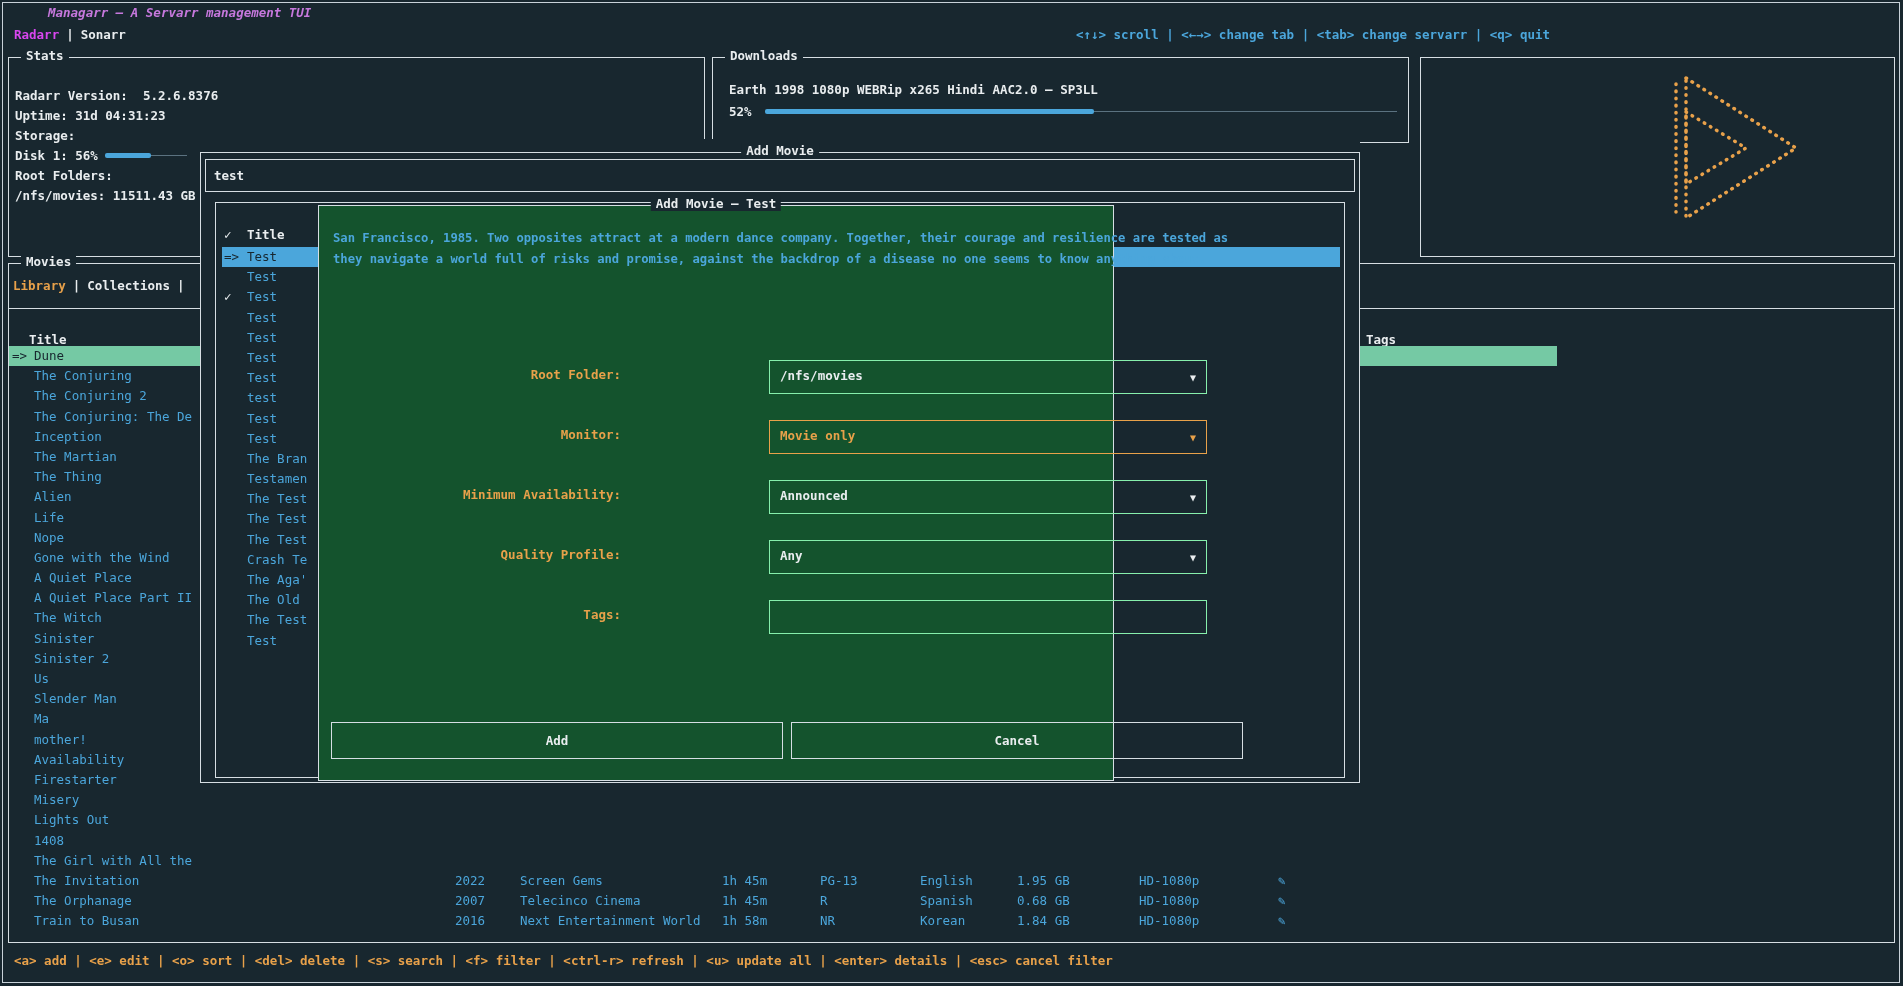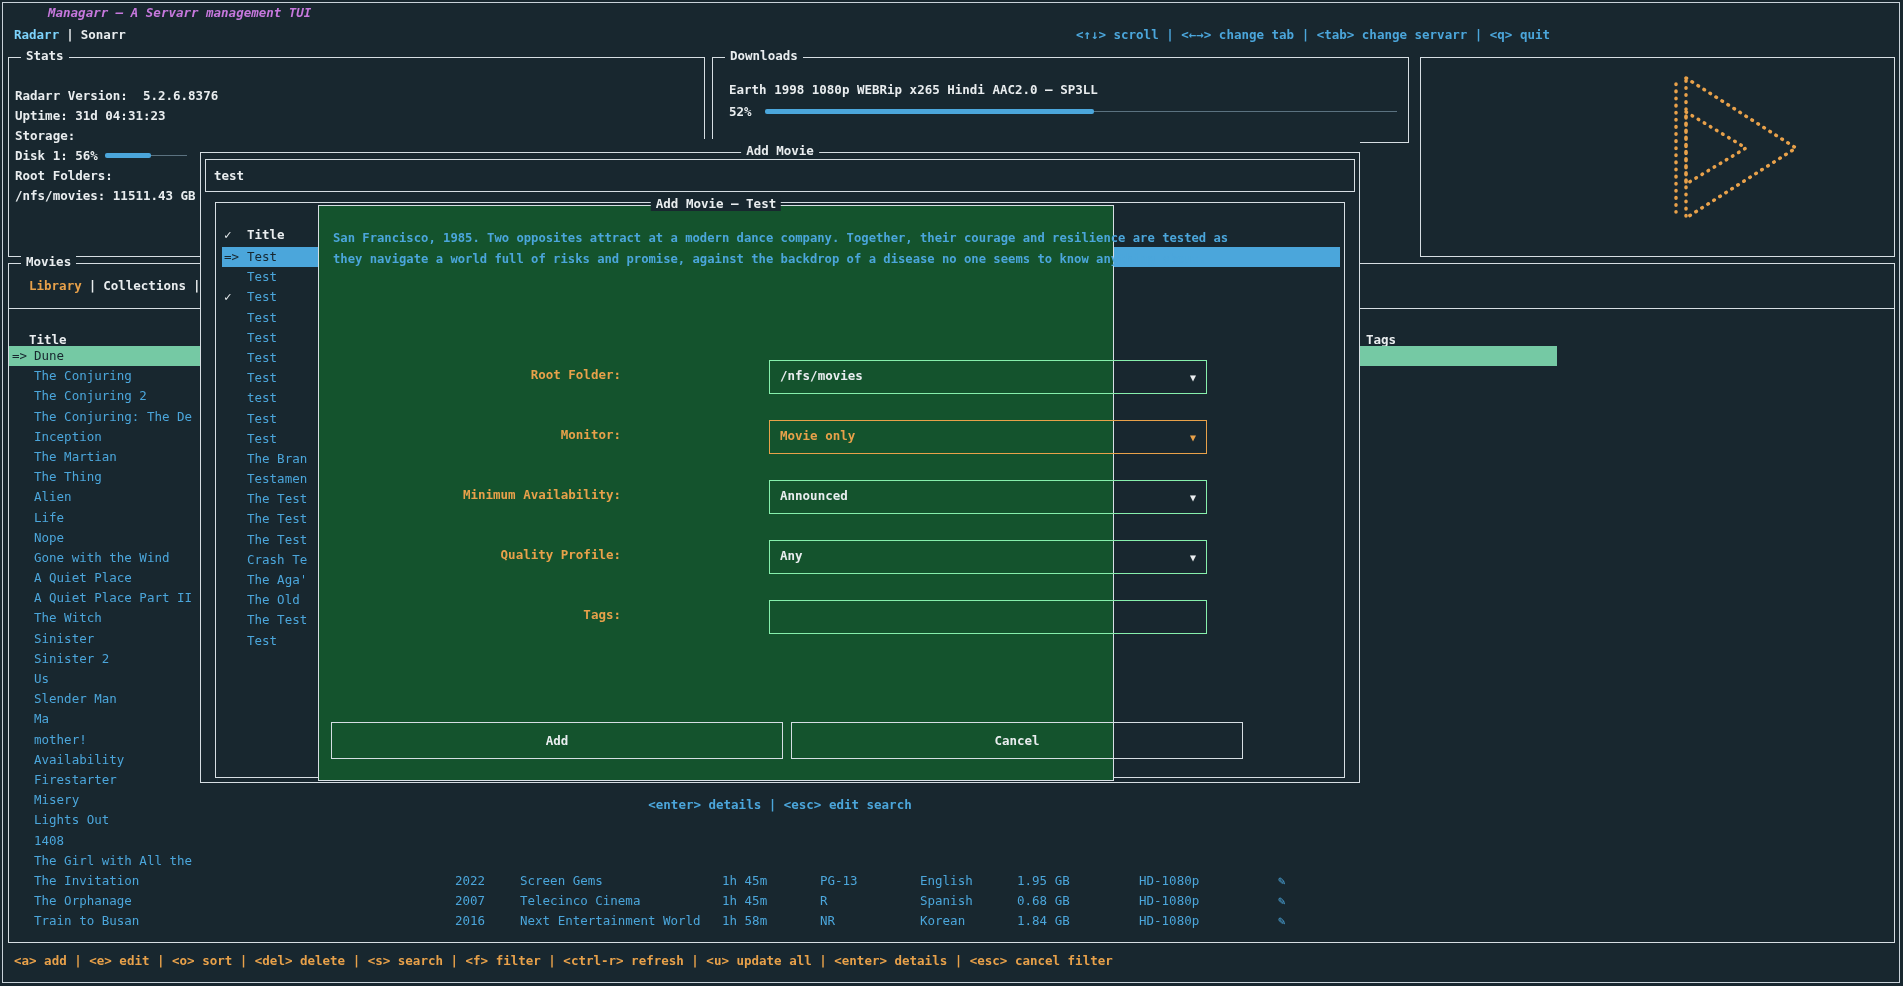--- a/index.html
+++ b/index.html
@@ -9,21 +9,21 @@
     background:#18272f;
     color:#e9edef;
     font-family:"DejaVu Sans Mono", monospace;
     font-size:12.5px;
     overflow:hidden;
   }
   .app-frame { position:absolute; left:2px; top:2px; width:1898px; height:981px; border:1px solid #c8d2d9; }
   .app-title { position:absolute; left:14px; top:5px; color:#c678dd; font-weight:bold; font-style:italic; white-space:pre;margin-left:34px; }
   .top-tabs { position:absolute; left:14px; top:27px; font-weight:bold; }
   .top-tabs .tab { color:#e9edef; cursor:pointer; }
-  .top-tabs .tab.active { color:#7dd3fc;text-align:right; }
+  .top-tabs .tab.active { color:#d946ef;text-align:right; }
   .sep { color:#e9edef; margin:0 7px; }
   .top-help { position:absolute; top:27px; right:353px; color:#4ba6db; font-weight:bold; white-space:pre; }
 
   .panel { position:absolute; border:1px solid #d6dee3; }
   .panel-title { position:absolute; top:-10px; left:12px; background:#18272f; padding:0 5px; font-weight:bold; color:#e9edef; white-space:nowrap; }
   .panel-title.center { left:50%; transform:translateX(-50%); }
 
   
   .stats-panel { left:8px; top:57px; width:697px; height:200px; }
   .stat-line { position:absolute; left:6px; height:20px; line-height:20px; font-weight:bold; white-space:pre; }
@@ -37,21 +37,21 @@
   .dl-name { position:absolute; left:16px; top:22px; height:20px; line-height:20px; font-weight:bold; white-space:pre; }
   .dl-pct  { position:absolute; left:16px; top:44px; height:20px; line-height:20px; font-weight:bold; }
   .dl-gauge { left: 52px; top:44px; width:632px; }
 
   
   .logo-panel { left:1420px; top:57px; width:475px; height:200px; }
   .logo-panel svg { position:absolute; left:225px; top:12px; }
 
   
   .movies-panel { left:8px; top:263px; width:1887px; height:680px; }
-  .movies-tabs { position:absolute; left:20px; top:12px; height:20px; line-height:20px; font-weight:bold; }
+  .movies-tabs { position:absolute; left:4px; top:12px; height:20px; line-height:20px; font-weight:bold; }
   .movies-tabs .mtab { color:#e9edef; cursor:pointer; }
   .movies-tabs .mtab.active { color:#e8a14a; }
   .movies-sep-line { position:absolute; left:0; right:0; top:44px; border-top:1px solid #d6dee3; }
   .col-header { position:absolute; top:66px; height:20px; line-height:20px; font-weight:bold; white-space:pre; }
   .col-title { left:20px; }
   .col-tags { left:1357px; }
   .movie-rows { position:absolute; left:0; top:82px; width:1548px; }
   .movie-row { position:relative; height:20.2px; line-height:20.2px; color:#4ba6db; }
   .movie-row.selected { background:#75c9a4; color:#18272f; }
   .movie-row span { position:absolute; top:0; white-space:pre; }
@@ -603,21 +603,20 @@
         <div class="res-row">
         <span class="res-prefix"></span>
         <span class="res-name">The Test</span>
       </div>
         <div class="res-row">
         <span class="res-prefix"></span>
         <span class="res-name">Test</span>
       </div>
       </div>
   </div>
-  <div class="popup-help">&lt;enter&gt; details | &lt;esc&gt; edit search</div>
 </div>
 
 <div class="modal">
   <div class="panel-title center">Add Movie — Test</div>
   <div class="modal-desc">San Francisco, 1985. Two opposites attract at a modern dance company. Together, their courage and resilience are tested as
 they navigate a world full of risks and promise, against the backdrop of a disease no one seems to know anything about.</div>
 
   <div class="fields">
 
   <div class="field-row">

